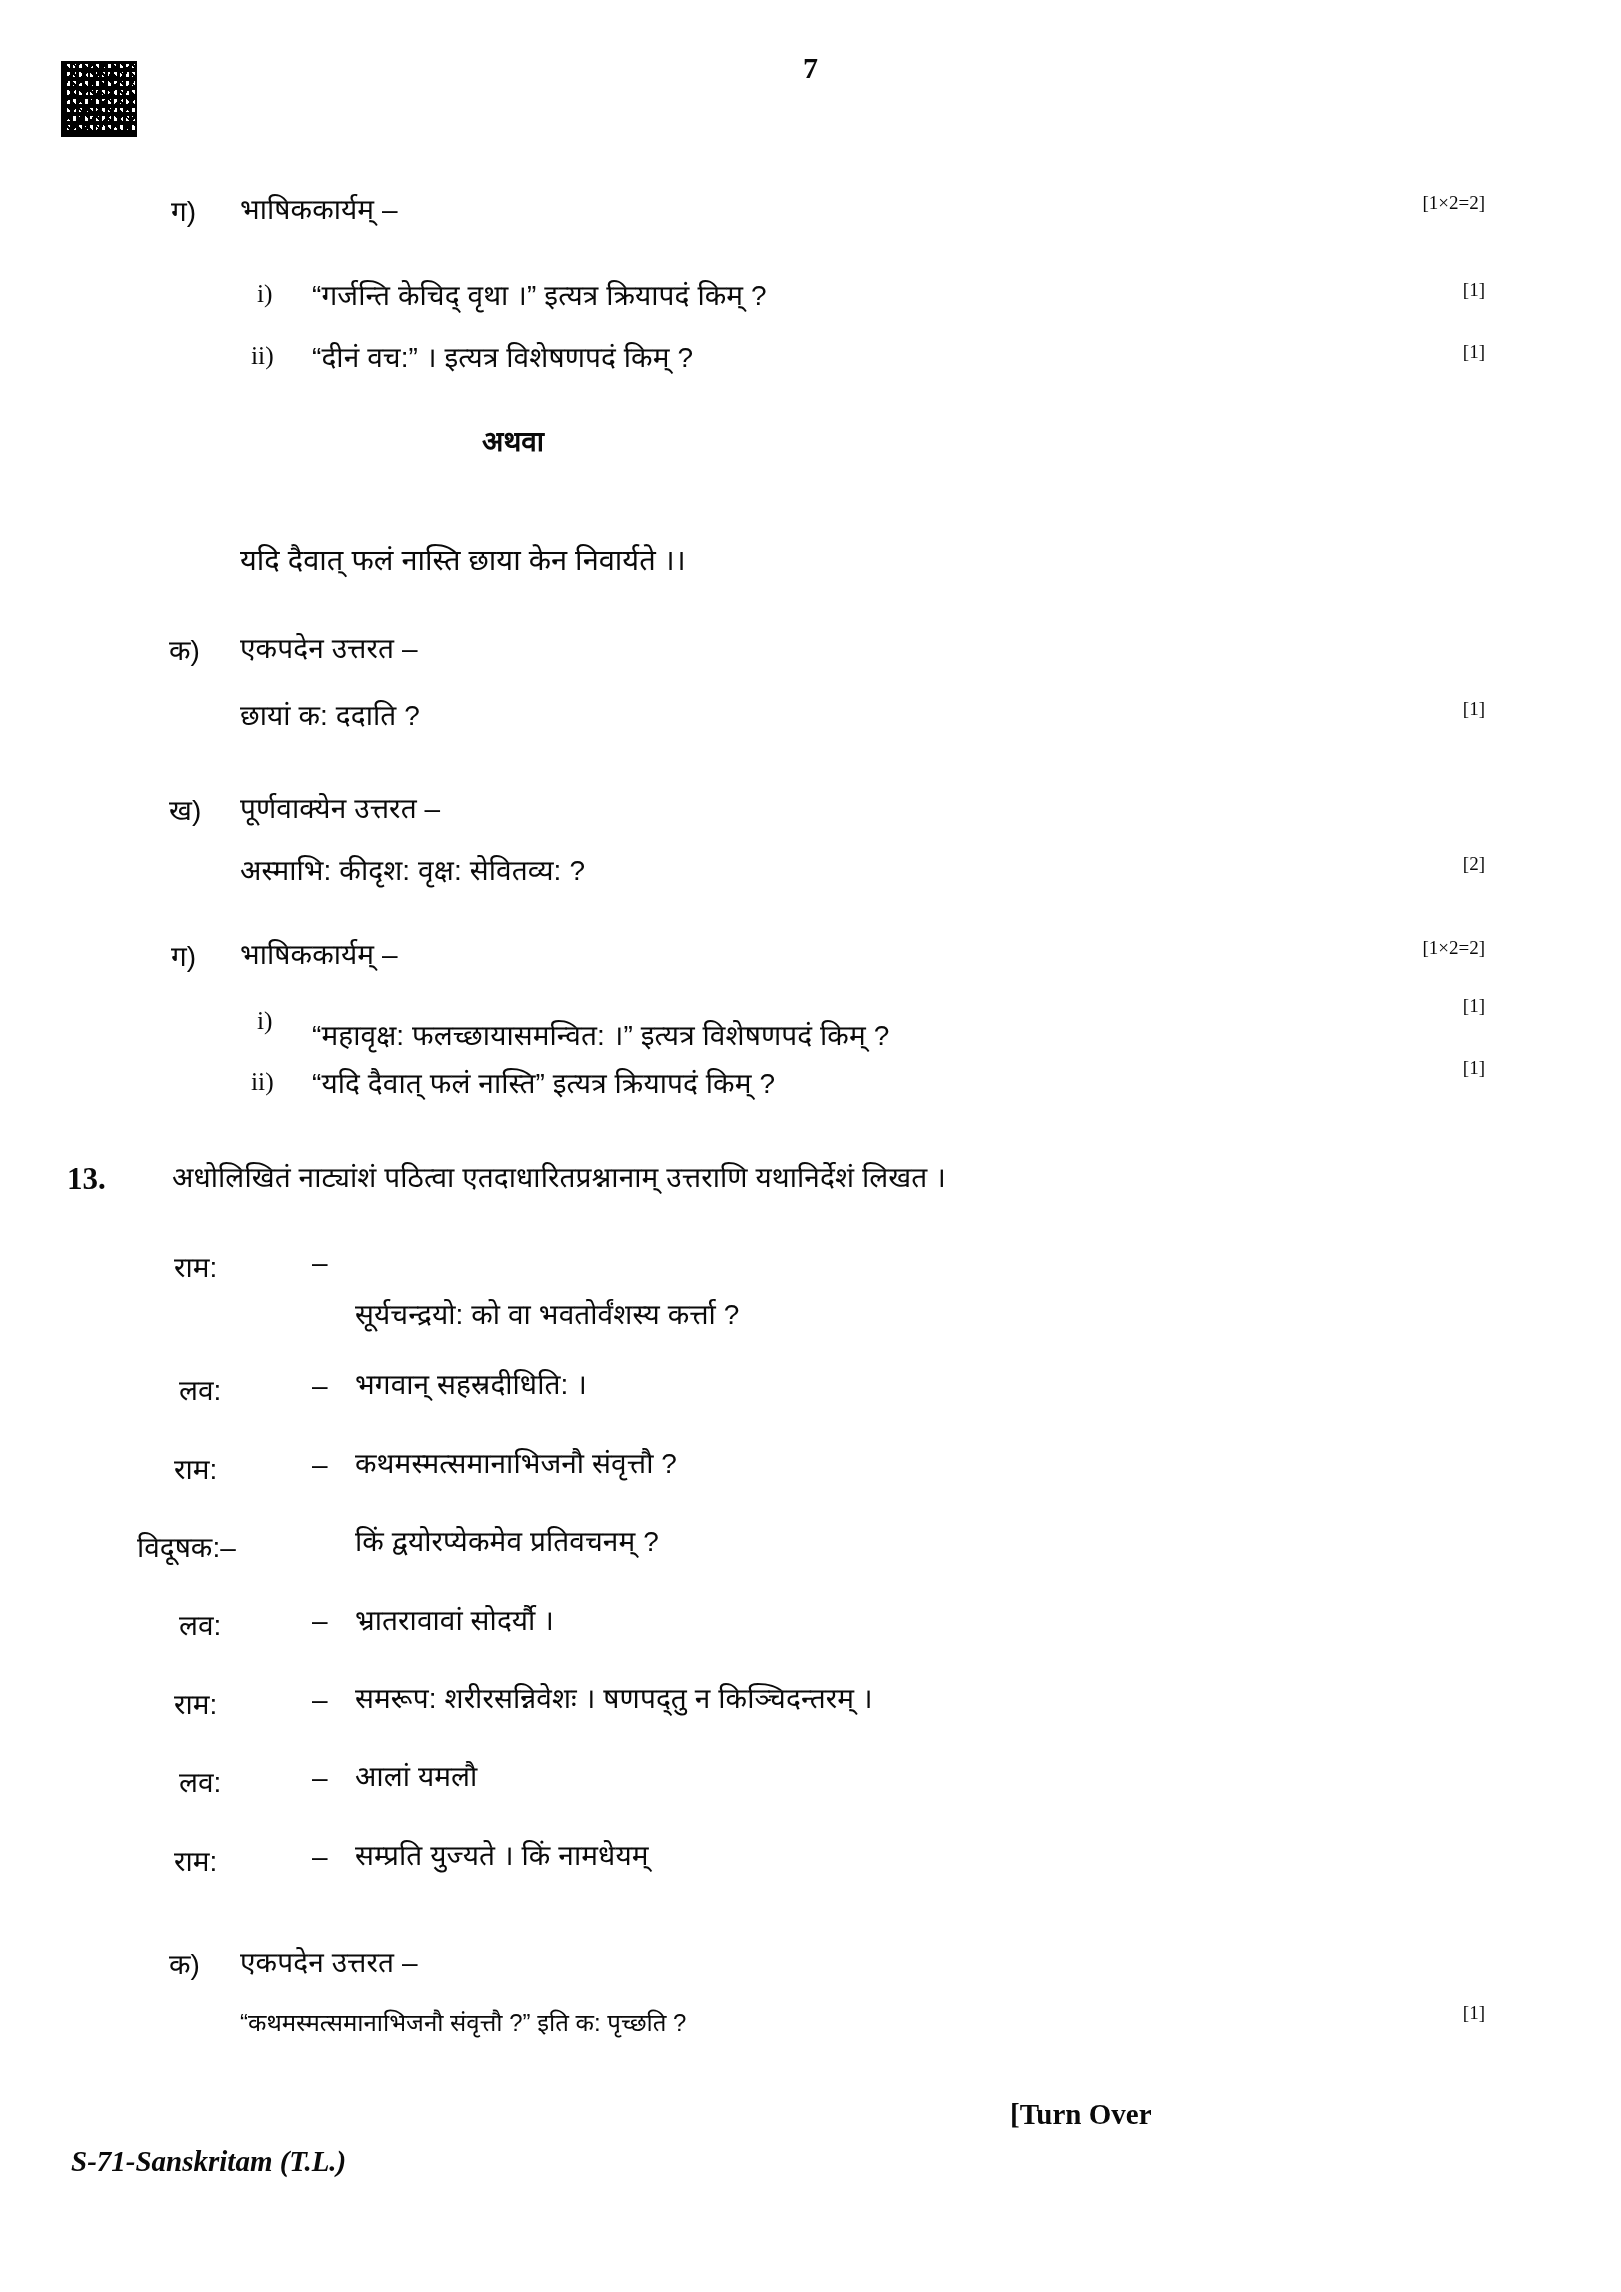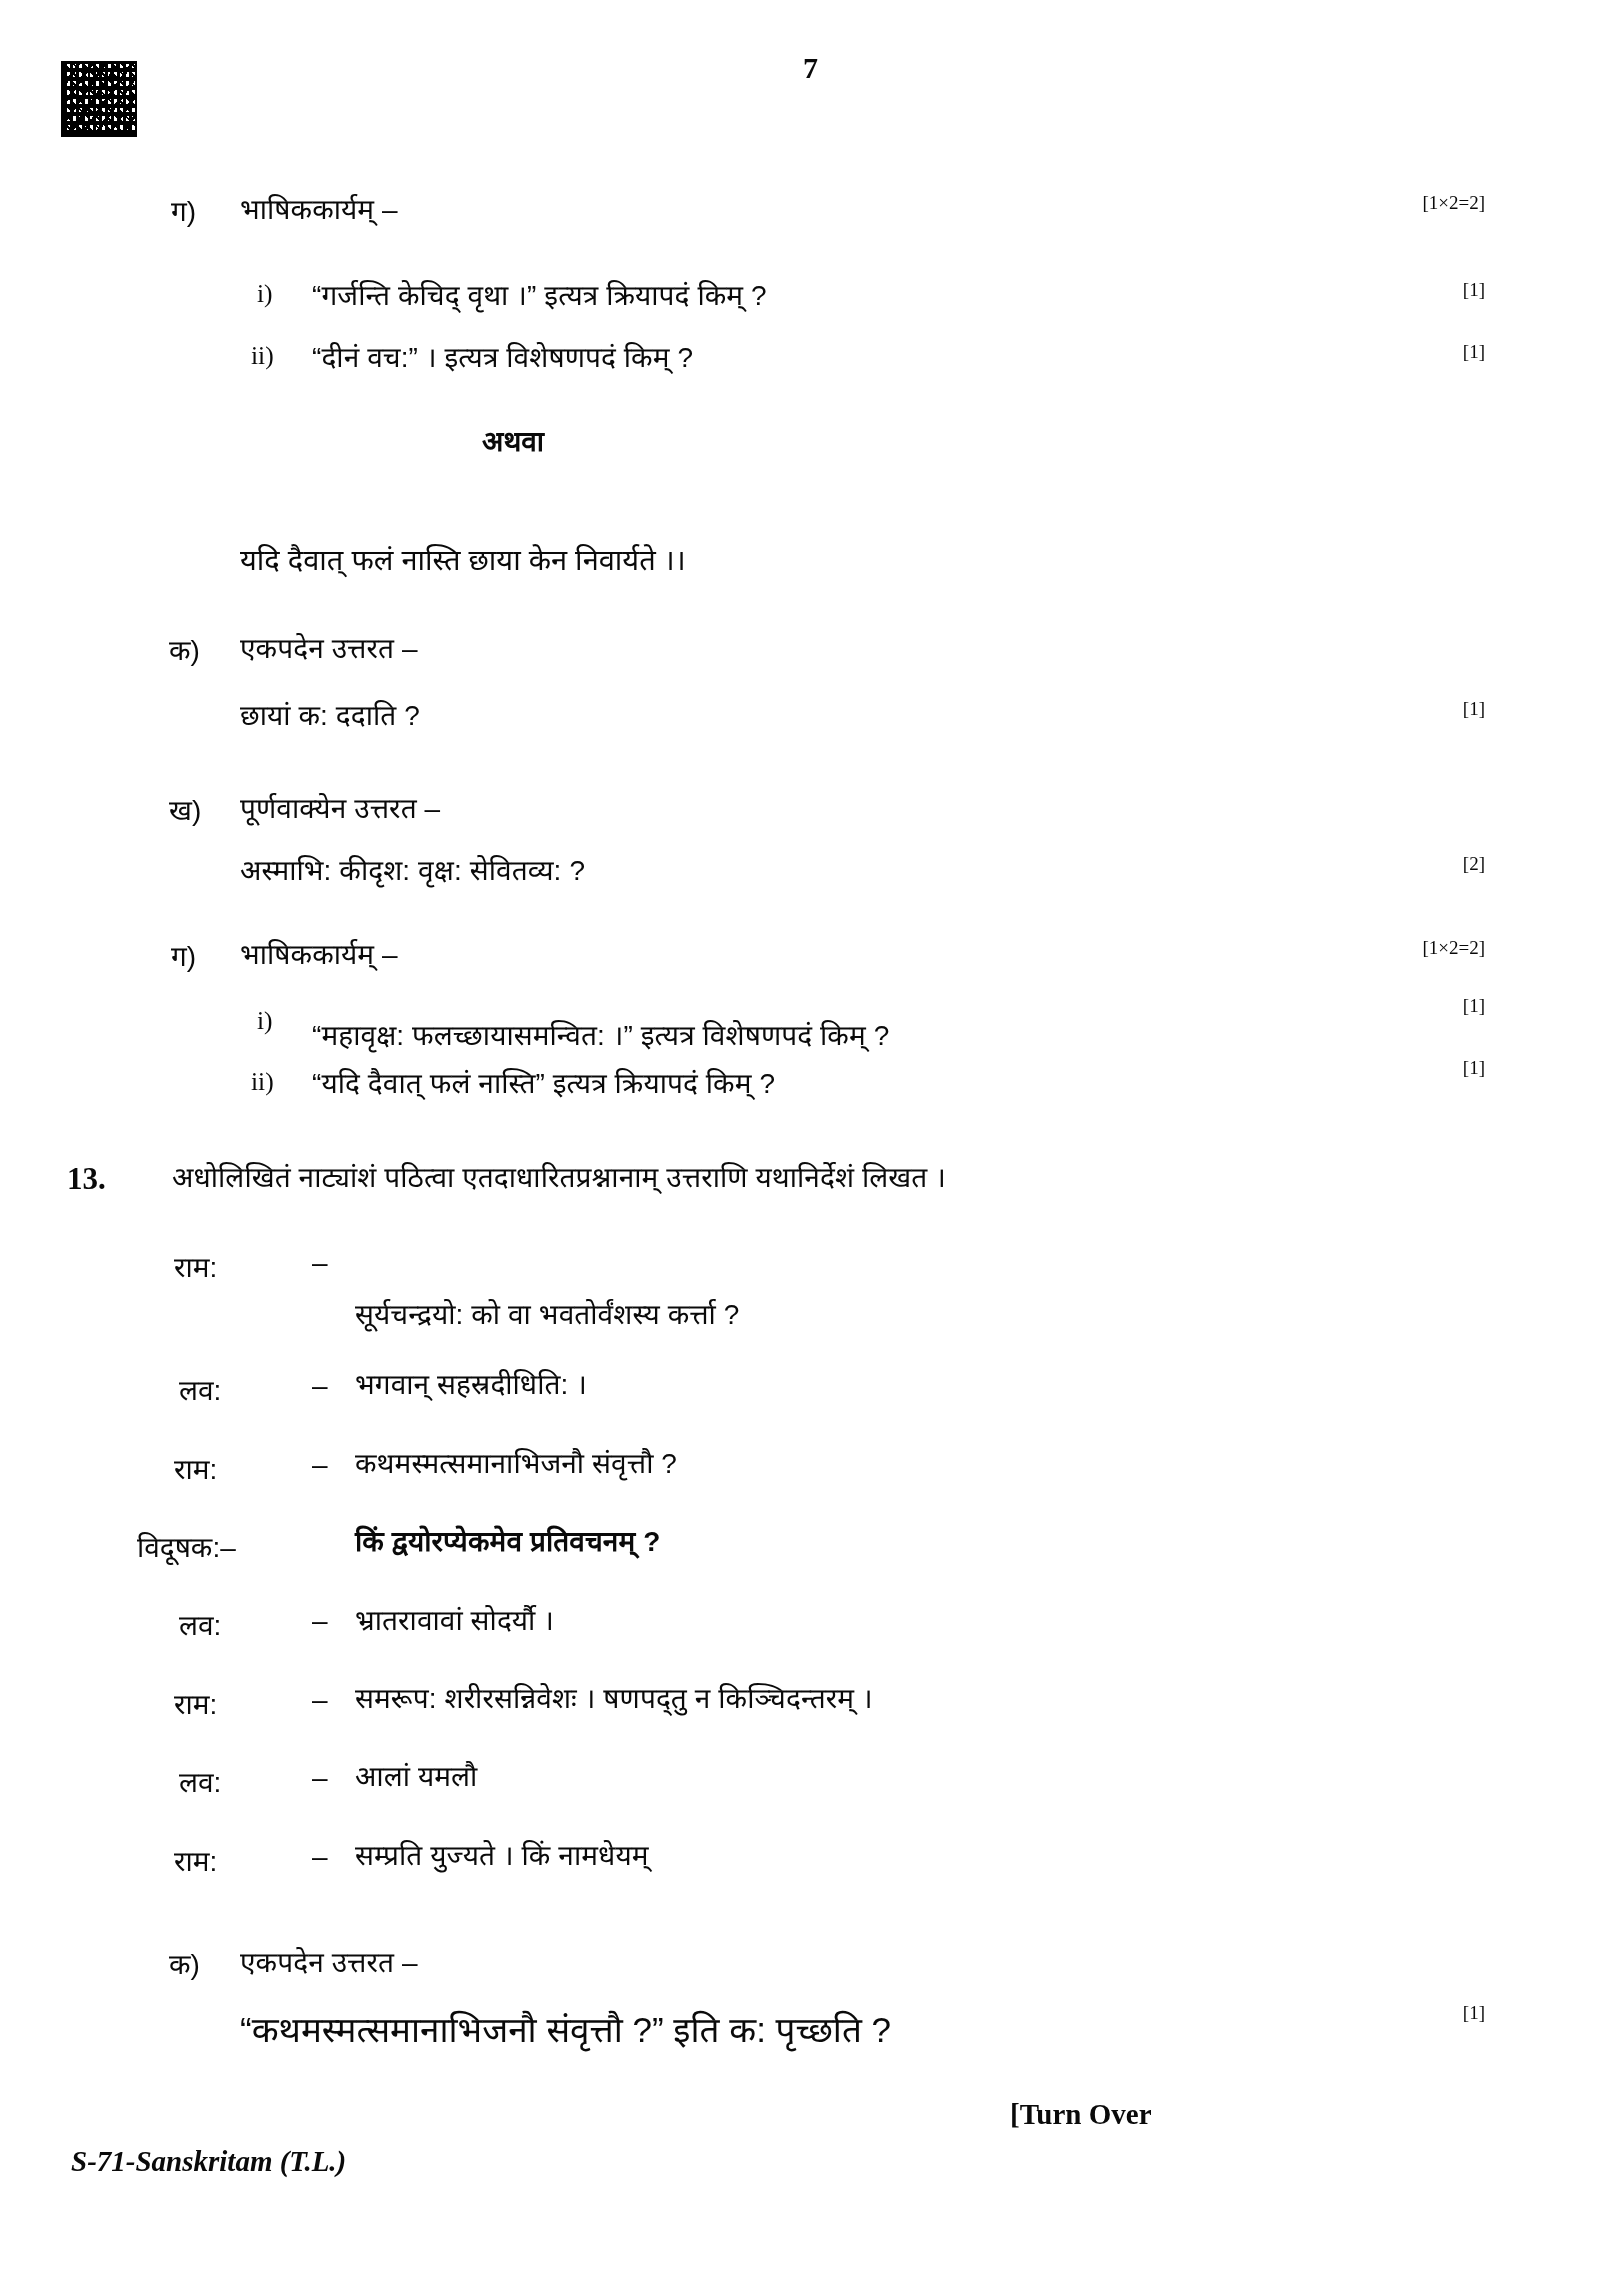--- a/index.html
+++ b/index.html
@@ -56,21 +56,21 @@
     white-space: nowrap;
   }
   .dev {
     font-size: 28px;
     letter-spacing: 0.1px;
   }
   .dev-lg {
     font-size: 29px;
   }
   .dev-sm {
-    font-size: 35px;
+    font-size: 24px;
   }
 
   .label-col {
     position: absolute;
     font-family: "Liberation Sans", "DejaVu Sans", sans-serif;
     font-size: 28px;
     white-space: nowrap;
   }
 
   .roman-num {
@@ -186,21 +186,21 @@
 
   <div class="label-col ink" style="left:179px; top:1370px;">लव:</div>
   <div class="label-col ink" style="left:312px; top:1370px;">–</div>
   <div class="blk dev ink" style="left:355px; top:1366px;">भगवान् सहस्रदीधिति: ।</div>
 
   <div class="label-col ink" style="left:174px; top:1449px;">राम:</div>
   <div class="label-col ink" style="left:312px; top:1449px;">–</div>
   <div class="blk dev ink" style="left:355px; top:1445px;">कथमस्मत्समानाभिजनौ संवृत्तौ ?</div>
 
   <div class="label-col ink" style="left:137px; top:1527px;">विदूषक:–</div>
-  <div class="blk dev ink" style="left:355px; top:1523px;font-weight:bold;">किं द्वयोरप्येकमेव प्रतिवचनम् ?</div>
+  <div class="blk dev ink" style="left:355px; top:1523px;">किं द्वयोरप्येकमेव प्रतिवचनम् ?</div>
 
   <div class="label-col ink" style="left:179px; top:1605px;">लव:</div>
   <div class="label-col ink" style="left:312px; top:1605px;">–</div>
   <div class="blk dev ink" style="left:355px; top:1602px;">भ्रातरावावां सोदर्यौ ।</div>
 
   <div class="label-col ink" style="left:174px; top:1684px;">राम:</div>
   <div class="label-col ink" style="left:312px; top:1684px;">–</div>
   <div class="blk dev ink" style="left:355px; top:1680px;">समरूप: शरीरसन्निवेशः । षणपद्तु न किञ्चिदन्तरम् ।</div>
 
   <div class="label-col ink" style="left:179px; top:1762px;">लव:</div>

